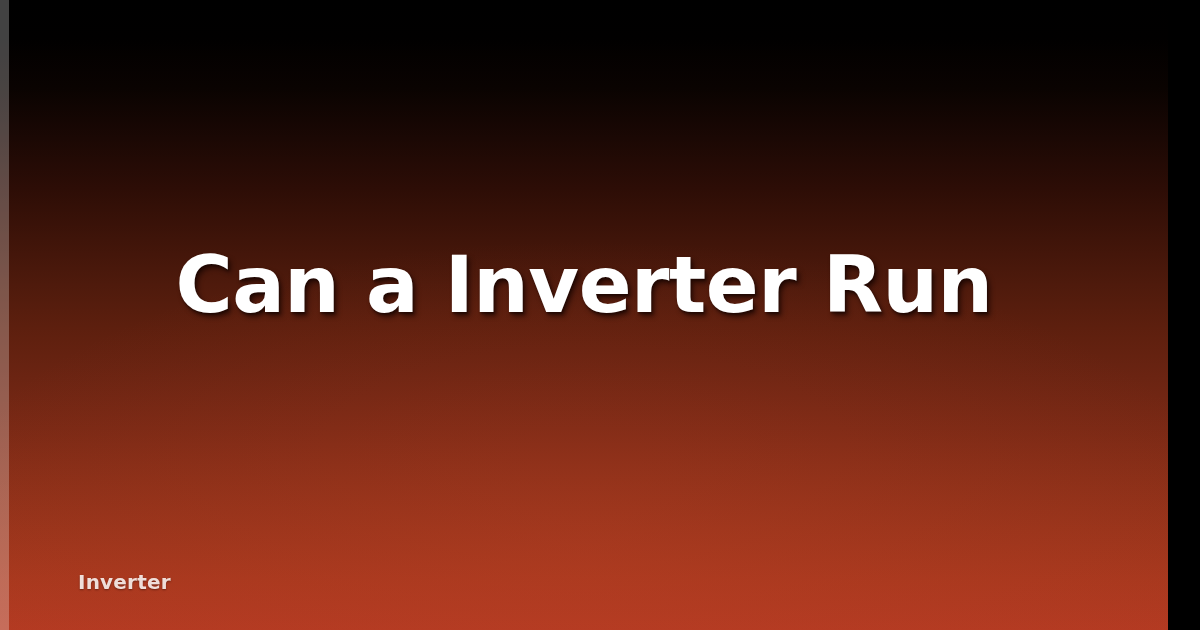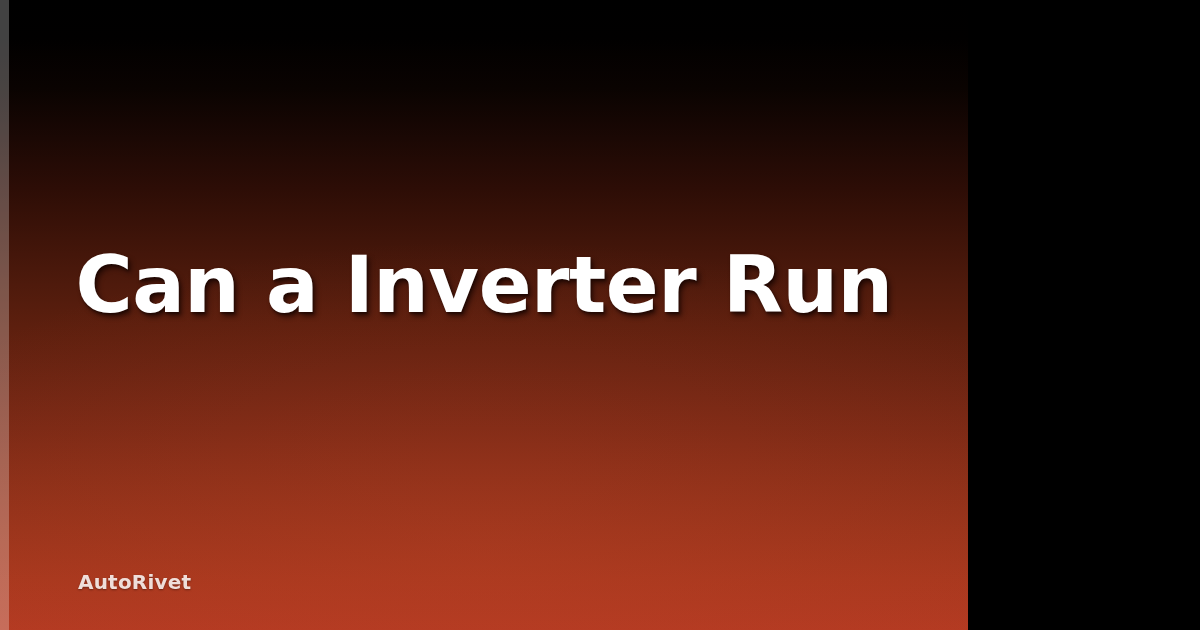--- a/index.html
+++ b/index.html
@@ -3,21 +3,21 @@
 <meta charset="utf-8">
 <style>
   html, body {
     margin: 0;
     padding: 0;
     background: #000;
   }
 
   .og-card {
     position: relative;
-    width: 968px;
+    width: 1168px;
     height: 630px;
     overflow: hidden;
     font-family: "DejaVu Sans", "Liberation Sans", sans-serif;
     background:
       linear-gradient(
         to bottom,
         #000000 0%,
         #010000 6%,
         #0a0301 14%,
         #1b0804 22%,
@@ -120,16 +120,16 @@
 
   <div class="left-edge-band"></div>
 
   <div class="title-wrap">
     <h1 class="headline">
       <span class="line">Can a Inverter Run</span>
     </h1>
   </div>
 
   <div class="brand">
-    <span class="brand-text">AutoRivet</span>
+    <span class="brand-text">Inverter</span>
   </div>
 
 </div>
 
 </body></html>

